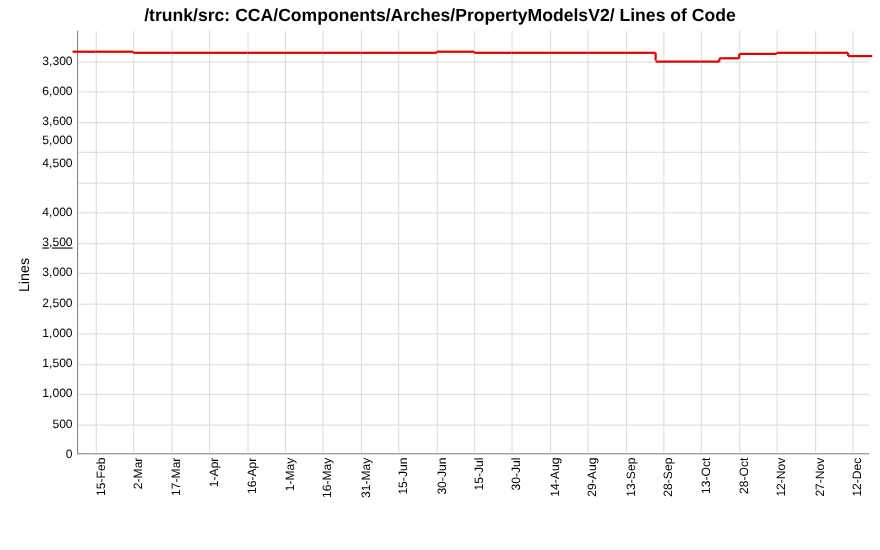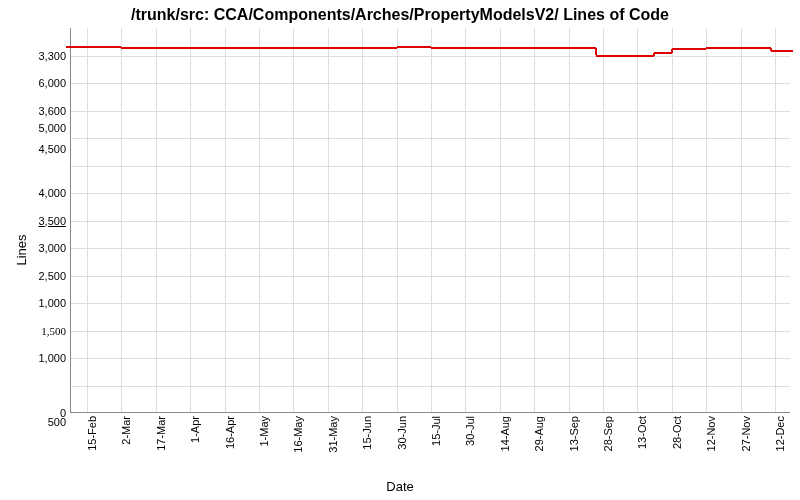--- a/index.html
+++ b/index.html
@@ -93,21 +93,20 @@
   .seg-v {
     width: 2px;
   }
 </style>
 </head>
 <body>
 
 <div class="chart">
   <div class="title">/trunk/src: CCA/Components/Arches/PropertyModelsV2/ Lines of Code</div>
   <div class="ylabel">Lines</div>
-  <div class="xlabel">Date</div>
 
   <div class="plot" id="plot">
       <div class="grid-h" style="top: 357.5px;"></div>
       <div class="grid-h" style="top: 330px;"></div>
       <div class="grid-h" style="top: 302.5px;"></div>
       <div class="grid-h" style="top: 275px;"></div>
       <div class="grid-h" style="top: 247.5px;"></div>
       <div class="grid-h" style="top: 220px;"></div>
       <div class="grid-h" style="top: 192.5px;"></div>
       <div class="grid-h" style="top: 165px;"></div>
@@ -164,23 +163,23 @@
       <div class="line seg-v" style="left: 599.8px; top: 20.9px; height: 3.85px;"></div>
       <div class="line seg-h" style="left: 600.8px; top: 19.9px; width: 34.4px;"></div>
       <div class="line seg-v" style="left: 634.2px; top: 19.8px; height: 1.1px;"></div>
       <div class="line seg-h" style="left: 635.2px; top: 18.8px; width: 34.4px;"></div>
       <div class="line seg-h" style="left: 669.6px; top: 18.8px; width: 29.928px;"></div>
       <div class="line seg-v" style="left: 698.528px; top: 19.8px; height: 3.3px;"></div>
       <div class="line seg-h" style="left: 699.528px; top: 22.1px; width: 22.472px;"></div>
     </div>
   <div id="yticks">
       <div class="ytick" style="top: 413px;">0</div>
-      <div class="ytick" style="top: 385.5px; margin-top: 36px;">500</div>
+      <div class="ytick" style="top: 385.5px;">500</div>
       <div class="ytick" style="top: 358px;">1,000</div>
-      <div class="ytick" style="top: 330.5px; font-family: Liberation Serif, serif;">1,500</div>
+      <div class="ytick" style="top: 330.5px;">1,500</div>
       <div class="ytick" style="top: 303px;">1,000</div>
       <div class="ytick" style="top: 275.5px;">2,500</div>
       <div class="ytick" style="top: 248px;">3,000</div>
       <div class="ytick" style="top: 220.5px; text-decoration: underline;">3,500</div>
       <div class="ytick" style="top: 193px;">4,000</div>
       <div class="ytick" style="top: 149px;">4,500</div>
       <div class="ytick" style="top: 128px;">5,000</div>
       <div class="ytick" style="top: 110.5px;">3,600</div>
       <div class="ytick" style="top: 83px;">6,000</div>
       <div class="ytick" style="top: 55.5px;">3,300</div>

